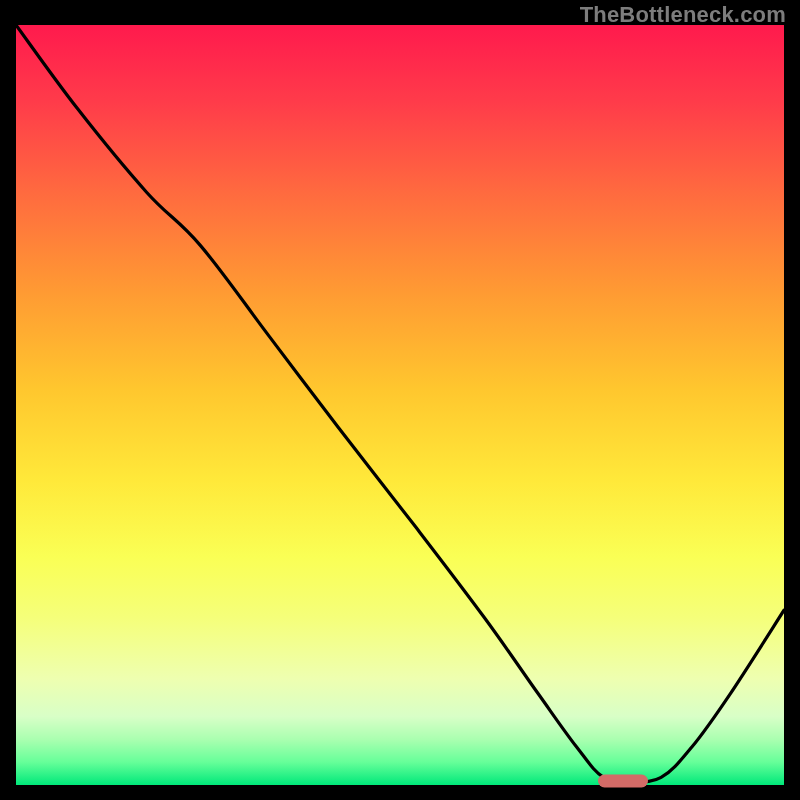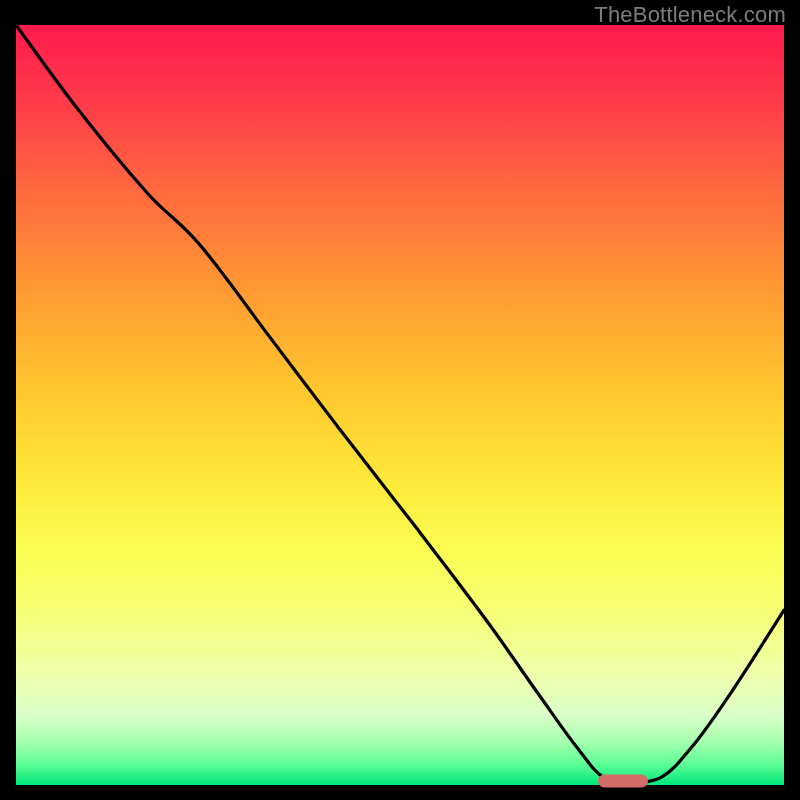--- a/index.html
+++ b/index.html
@@ -43,21 +43,21 @@
       #66ff99 97%,
       #00e87a 100%
     );
   }
   .attribution {
     position: absolute;
     top: 2px;
     right: 14px;
     color: #7d7d7d;
     font-size: 22px;
-    font-weight: 400;
+    font-weight: 700;
     letter-spacing: 0.2px;
     user-select: none;
   }
   svg.curve {
     position: absolute;
     inset: 0;
   }
   .marker {
     position: absolute;
     width: 50px;

